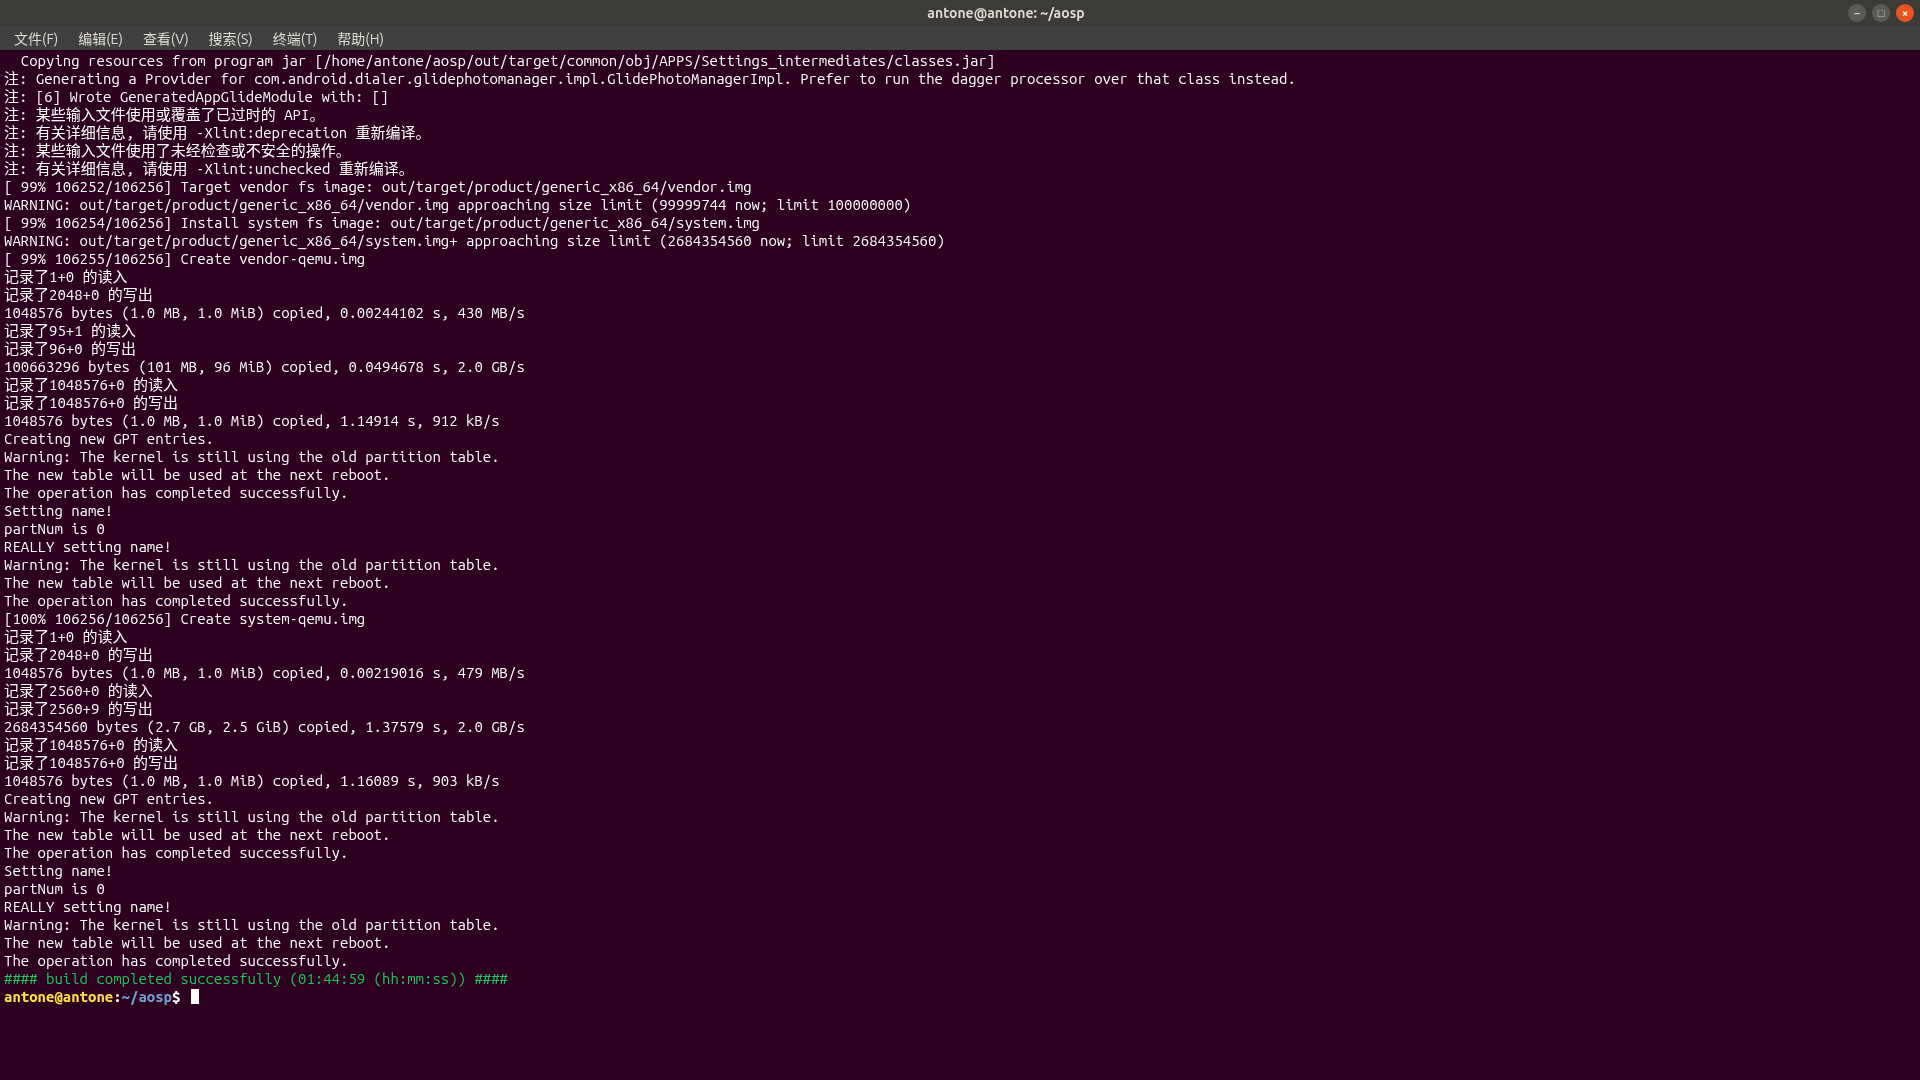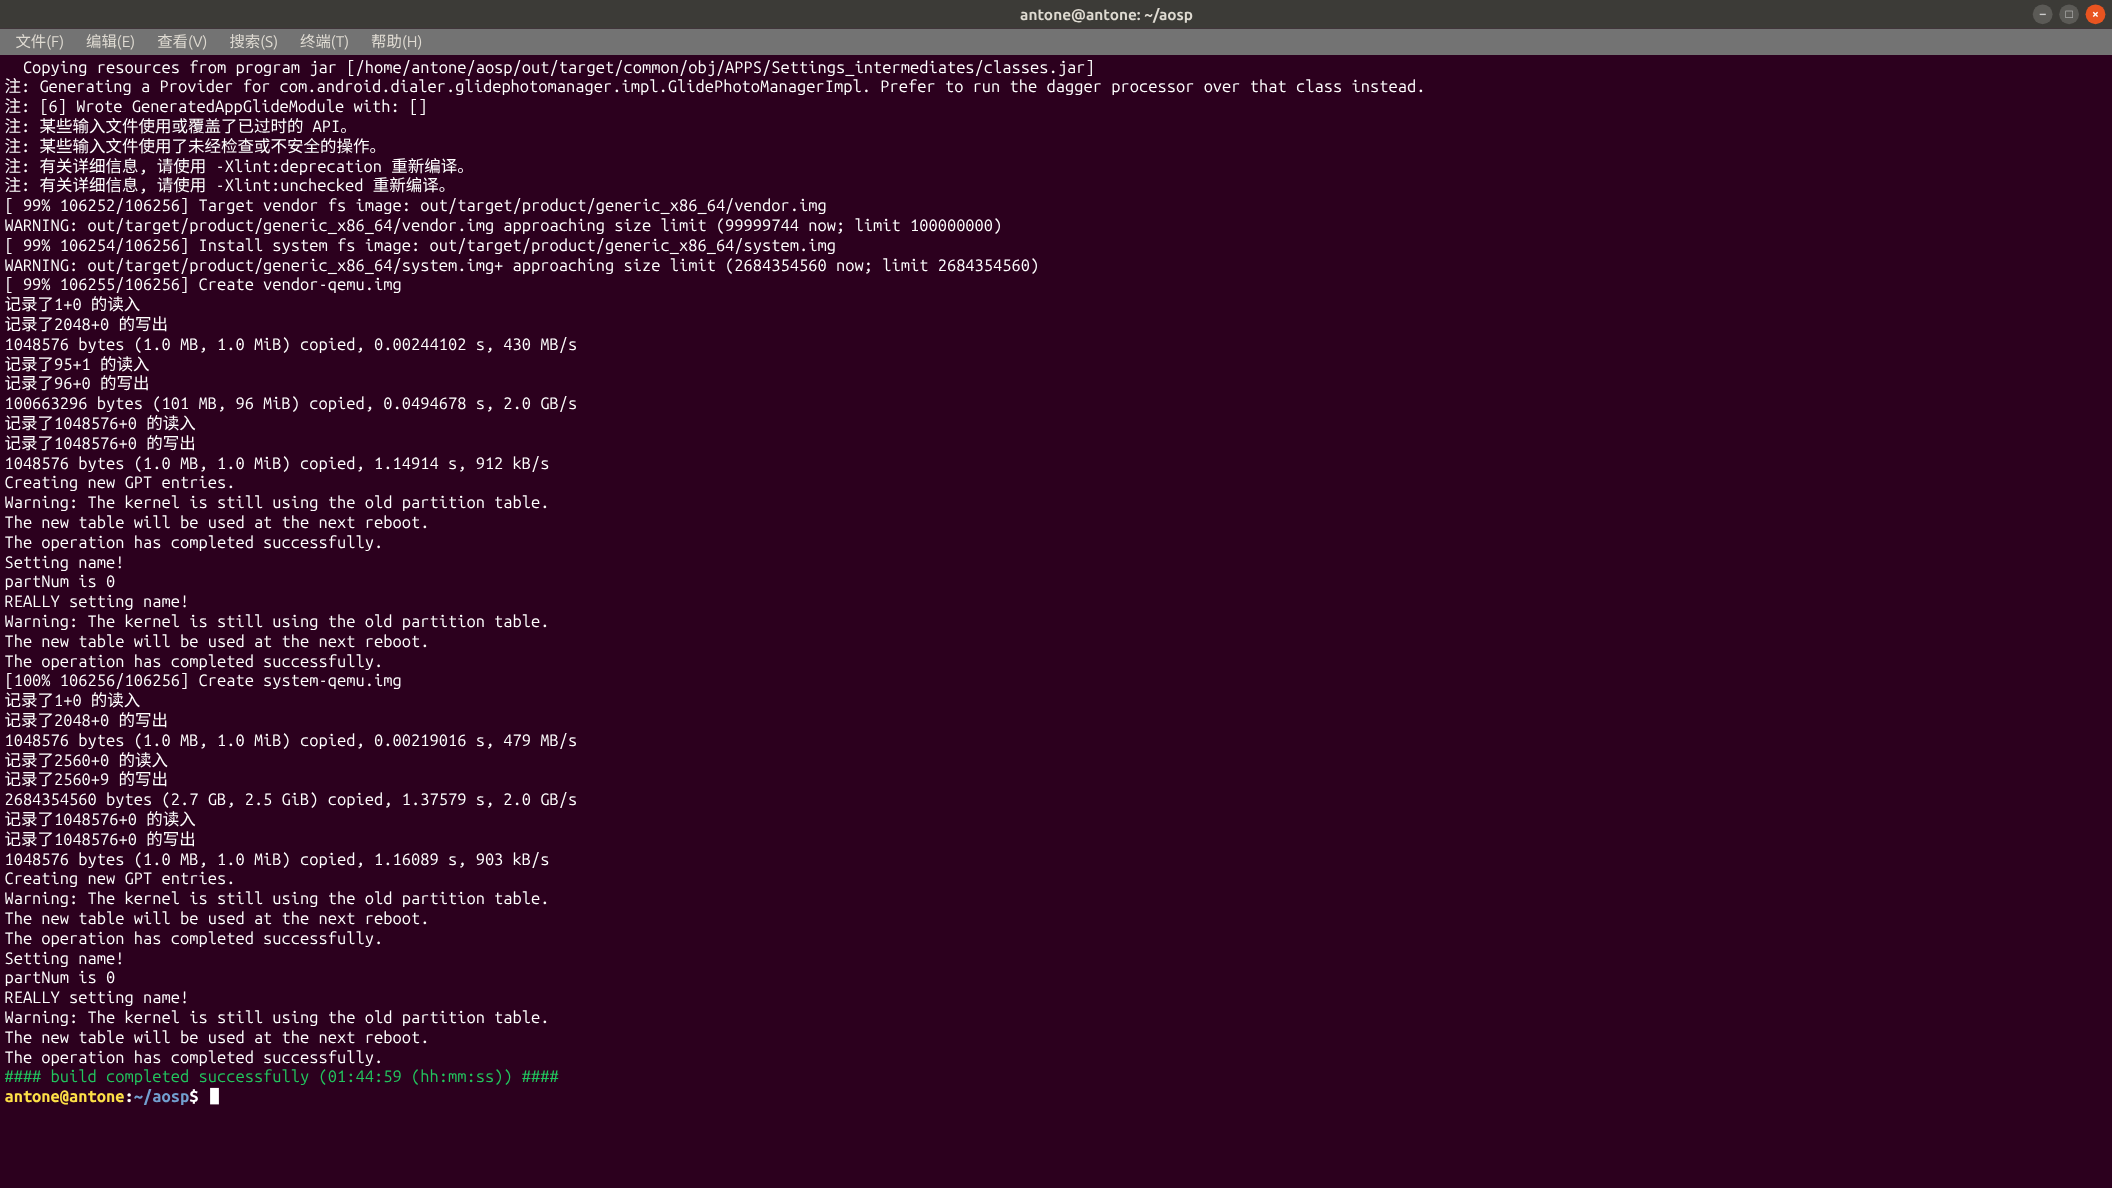--- a/index.html
+++ b/index.html
@@ -3,21 +3,21 @@
 <meta charset="utf-8">
 <style>
   html,body{margin:0;padding:0;width:1920px;height:1080px;overflow:hidden;background:#2c001e;}
   body{font-family:"Ubuntu Mono","DejaVu Sans Mono","Noto Sans Mono CJK SC",monospace;font-size:18px;}
   .titlebar{height:26px;background:#3c3b37;color:#dfdbd2;display:flex;align-items:center;position:relative;font-family:"Ubuntu",sans-serif;font-size:14px;}
   .titlebar .title{position:absolute;left:50%;transform:translateX(-50%);font-weight:bold;margin-left:46px;}
   .win-controls{position:absolute;right:6px;top:4px;display:flex;gap:6px;}
   .win-btn{width:18px;height:18px;border-radius:50%;display:flex;align-items:center;justify-content:center;font-size:11px;color:#3c3b37;font-weight:bold;}
   .win-min,.win-max{background:#5b5a56;color:#ccc;}
   .win-close{background:#e95420;color:#fff;}
-  .menubar{height:24px;background:#737373;color:#dfdbd2;display:flex;align-items:center;padding:0 4px;font-family:"Ubuntu","Noto Sans CJK SC",sans-serif;font-size:14px;}
+  .menubar{height:24px;background:#404040;color:#dfdbd2;display:flex;align-items:center;padding:0 4px;font-family:"Ubuntu","Noto Sans CJK SC",sans-serif;font-size:14px;}
   .menu-item{padding:0 10px;cursor:default;}
   .term{padding:2px 4px 0 4px;color:#ffffff;line-height:18px;font-size:15px;letter-spacing:0px;}
   .term .line{white-space:pre;}
   .green{color:#22c55e;}
   .prompt-user{color:#fde047;font-weight:bold;text-align:right;}
   .prompt-path{color:#729fcf;font-weight:bold;}
   .prompt-colon{color:#ffffff;font-weight:bold;}
   .cursor{display:inline-block;width:8px;height:15px;background:#ffffff;vertical-align:-2px;margin-left:2px;}
 </style>
 </head>
@@ -39,22 +39,22 @@
   <div class="menu-item">搜索(S)</div>
   <div class="menu-item">终端(T)</div>
   <div class="menu-item">帮助(H)</div>
 </div>
 
 <div class="term" id="term">
     <div class="line">  Copying resources from program jar [/home/antone/aosp/out/target/common/obj/APPS/Settings_intermediates/classes.jar]</div>
     <div class="line">注: Generating a Provider for com.android.dialer.glidephotomanager.impl.GlidePhotoManagerImpl. Prefer to run the dagger processor over that class instead.</div>
     <div class="line">注: [6] Wrote GeneratedAppGlideModule with: []</div>
     <div class="line">注: 某些输入文件使用或覆盖了已过时的 API。</div>
+    <div class="line">注: 有关详细信息, 请使用 -Xlint:deprecation 重新编译。</div>
     <div class="line">注: 某些输入文件使用了未经检查或不安全的操作。</div>
-    <div class="line">注: 有关详细信息, 请使用 -Xlint:deprecation 重新编译。</div>
     <div class="line">注: 有关详细信息, 请使用 -Xlint:unchecked 重新编译。</div>
     <div class="line">[ 99% 106252/106256] Target vendor fs image: out/target/product/generic_x86_64/vendor.img</div>
     <div class="line">WARNING: out/target/product/generic_x86_64/vendor.img approaching size limit (99999744 now; limit 100000000)</div>
     <div class="line">[ 99% 106254/106256] Install system fs image: out/target/product/generic_x86_64/system.img</div>
     <div class="line">WARNING: out/target/product/generic_x86_64/system.img+ approaching size limit (2684354560 now; limit 2684354560)</div>
     <div class="line">[ 99% 106255/106256] Create vendor-qemu.img</div>
     <div class="line">记录了1+0 的读入</div>
     <div class="line">记录了2048+0 的写出</div>
     <div class="line">1048576 bytes (1.0 MB, 1.0 MiB) copied, 0.00244102 s, 430 MB/s</div>
     <div class="line">记录了95+1 的读入</div>

